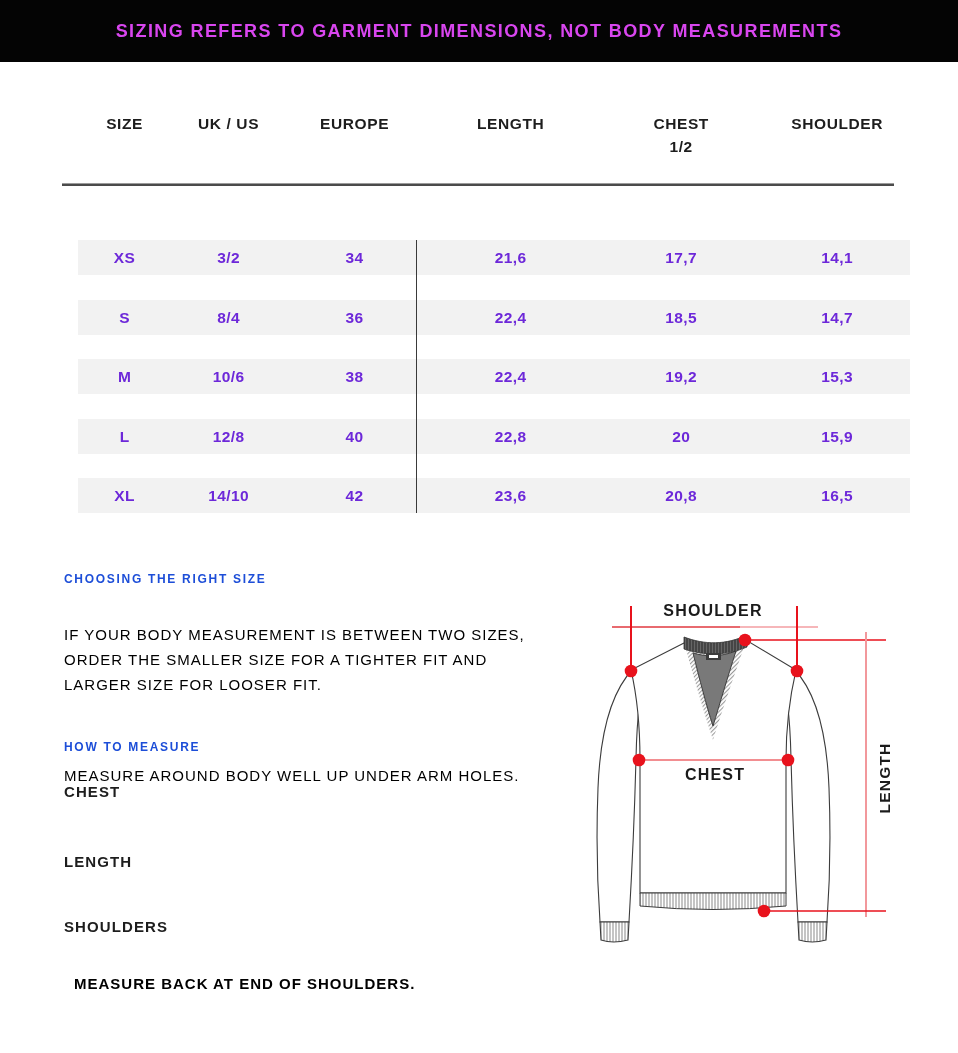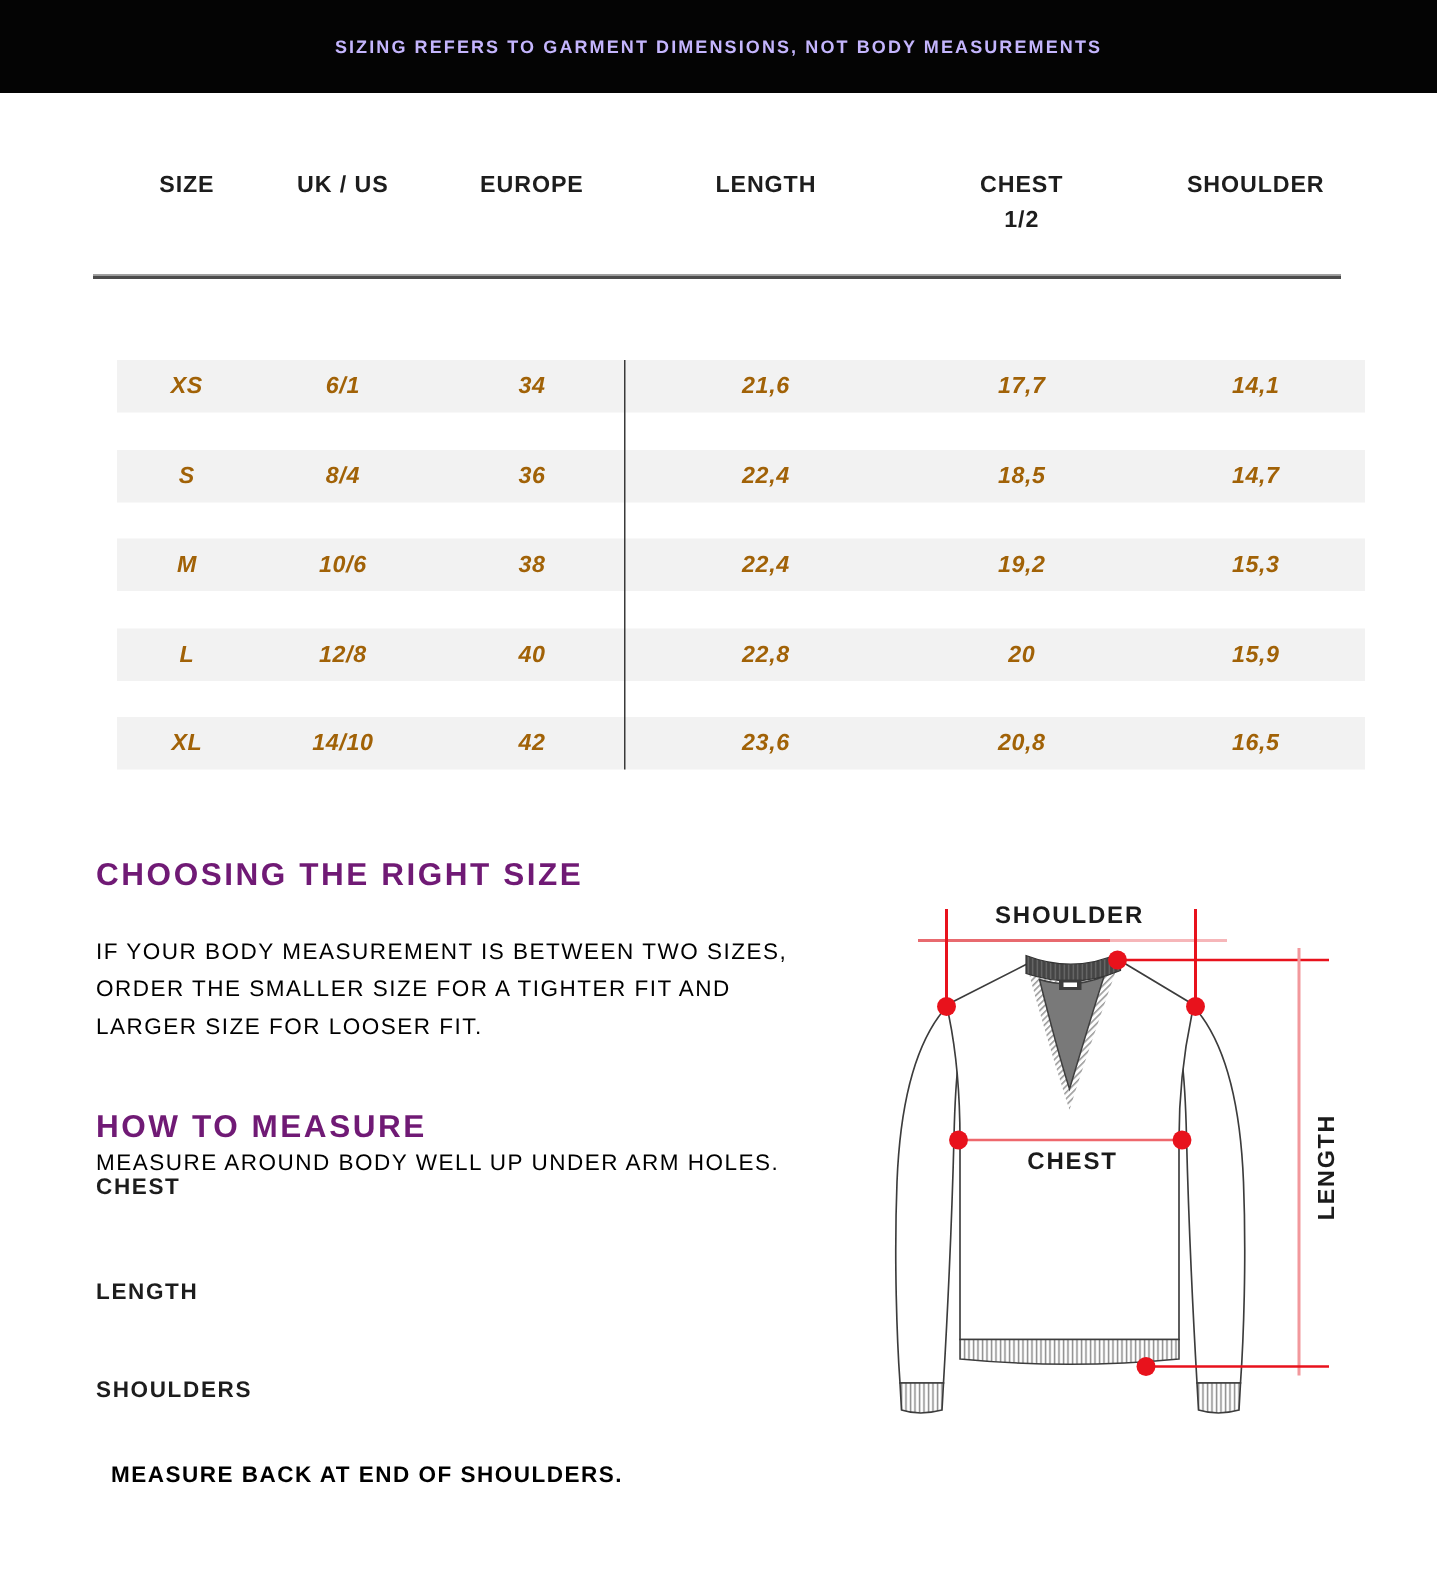--- a/index.html
+++ b/index.html
@@ -13,22 +13,22 @@
     overflow: hidden;
   }
   .banner {
     position: absolute;
     left: 0; top: 0;
     width: 958px; height: 62px;
     background: #040404;
     display: flex; align-items: center; justify-content: center;
   }
   .banner span {
-    color: #c4b5fd;
-    font-size: 12px;
+    color: #d946ef;
+    font-size: 18px;
     font-weight: 700;
     letter-spacing: 1.4px;
   }
   .tgrid {
     position: absolute;
     left: 78px;
     width: 832px;
     display: grid;
     grid-template-columns: 11.2% 13.8% 16.5% 21% 20% 17.5%;
   }
@@ -46,36 +46,35 @@
     width: 832px; height: 2px;
     background: #4b4b4b;
     border-top: 1px solid #9b9b9b;
   }
   .trow { height: 35px; background: #f2f2f2; align-items: center; }
   .trow .cell {
     text-align: center;
     font-size: 15.5px;
     font-weight: 600;
     letter-spacing: 0.4px;
-    color: #a16207;
-    font-style: italic;
+    color: #6d28d9;
   }
   .tdivider {
     position: absolute;
     left: 416px; top: 240px;
     width: 1px; height: 273px;
     background: #3a3a3a;
   }
   .heading {
     position: absolute;
     margin: 0;
-    font-size: 21px;
+    font-size: 12px;
     font-weight: 700;
     letter-spacing: 1.7px;
-    color: #701a75;
+    color: #1d4ed8;
   }
   .body-text {
     position: absolute;
     margin: 0;
     font-size: 15px;
     font-weight: 400;
     letter-spacing: 1px;
     line-height: 25px;
     color: #000000;
   }
@@ -127,21 +126,21 @@
     <div class="cell" data-bind-lines="table.columns.3.lines">LENGTH</div>
     <div class="cell" data-bind-lines="table.columns.4.lines">CHEST
 1/2</div>
     <div class="cell" data-bind-lines="table.columns.5.lines">SHOULDER</div>
   </div>
 
   <div class="thead-rule"></div>
 
   <div class="tgrid trow" style="top:240px">
     <div class="cell" data-bind="table.rows.0.0">XS</div>
-    <div class="cell" data-bind="table.rows.0.1">6/1</div>
+    <div class="cell" data-bind="table.rows.0.1">3/2</div>
     <div class="cell" data-bind="table.rows.0.2">34</div>
     <div class="cell" data-bind="table.rows.0.3">21,6</div>
     <div class="cell" data-bind="table.rows.0.4">17,7</div>
     <div class="cell" data-bind="table.rows.0.5">14,1</div>
   </div>
   <div class="tgrid trow" style="top:300px">
     <div class="cell" data-bind="table.rows.1.0">S</div>
     <div class="cell" data-bind="table.rows.1.1">8/4</div>
     <div class="cell" data-bind="table.rows.1.2">36</div>
     <div class="cell" data-bind="table.rows.1.3">22,4</div>

